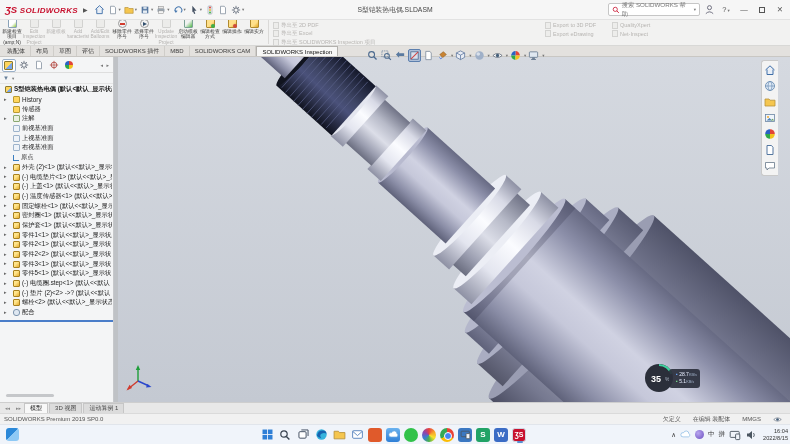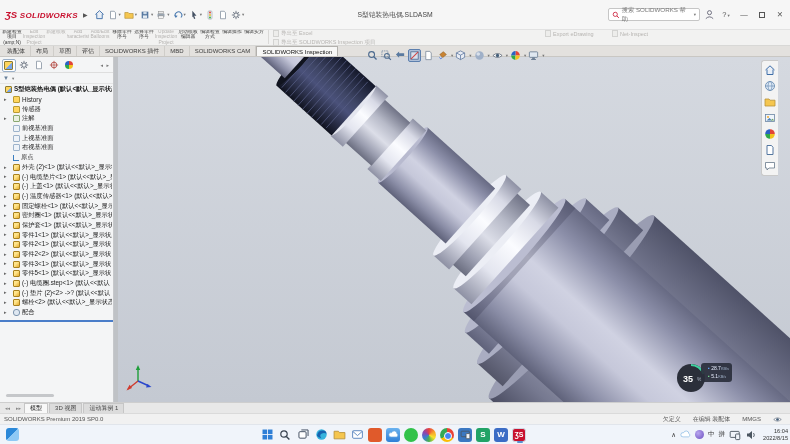--- a/index.html
+++ b/index.html
@@ -2,21 +2,21 @@
 <html><head>
 <meta charset="utf-8">
 <style>
 *{margin:0;padding:0;box-sizing:border-box}
 html,body{width:790px;height:444px;overflow:hidden}
 body{position:relative;font-family:"Liberation Sans","DejaVu Sans",sans-serif;background:#cdd2da;font-size:7px;color:#333}
 .bar{position:absolute;left:0;right:0}
 svg.ic{display:block}
 .caret{font-size:4.5px;color:#777;margin-left:1px}
 
-#titlebar{top:0;height:30px;background:#f6f6f6;border-bottom:1px solid #e2e2e2;display:flex;align-items:center;z-index:20}
+#titlebar{top:0;height:20px;background:#f6f6f6;border-bottom:1px solid #e2e2e2;display:flex;align-items:center;z-index:20}
 .logo{color:#c8102e;font-style:italic;font-weight:bold;font-size:9.5px;padding:0 5px;white-space:nowrap}
 .logo .lg2{font-size:8px;letter-spacing:.3px}
 .flyout{font-size:6px;color:#555;margin-right:6px}
 .qat{display:flex;align-items:center;gap:3px}
 .qi{display:flex;align-items:center}
 .tb-title{position:absolute;left:200px;right:200px;text-align:center;font-size:6.8px;color:#444;line-height:18px;pointer-events:none}
 .tb-right{margin-left:auto;display:flex;align-items:center;gap:4px;padding-right:3px}
 .searchbox{display:flex;align-items:center;gap:2px;border:1px solid #c6c6c6;background:#fff;height:13px;padding:0 3px;font-size:6.2px;color:#777;border-radius:2px;width:92px}
 .winbtn{width:14px;height:14px;text-align:center;font-size:7.5px;line-height:14px;color:#555}
 .rest{display:inline-block;width:6px;height:6px;border:1px solid #555;margin-top:4px}
@@ -64,21 +64,21 @@
 .ti-part{background:linear-gradient(135deg,#ffe48a 40%,#e6ac2e);border:1px solid #a9811f}
 .ti-mate{background:#dfe8f2;border:1px solid #7e95ad;border-radius:3px}
 .tsplit{position:absolute;left:0;right:0;top:263px;height:2px;background:#4a7dc9}
 .hscroll{position:absolute;left:6px;bottom:5px;width:48px;height:3px;background:#c5c7ca;border-radius:2px}
 
 #viewport{position:absolute;left:118px;top:57px;width:672px;height:345px}
 .hud{position:absolute;left:366px;top:48px;height:14px;display:flex;align-items:center;gap:1px;z-index:12}
 .hicon{width:13px;height:13px;display:flex;align-items:center;justify-content:center;border-radius:2px}
 .hicon.active{background:#aebfd8;border:1px solid #5c7fae}
 .taskpanestrip{position:absolute;left:761px;top:60px;width:17px;padding:3px 0;background:#f3f3f3;border:1px solid #c9c9c9;border-right:none;border-radius:3px 0 0 3px;display:flex;flex-direction:column;gap:4px;align-items:center;z-index:12}
-.netball{position:absolute;left:676px;top:363px;display:flex;align-items:flex-start;z-index:12}
+.netball{position:absolute;left:644px;top:363px;display:flex;align-items:center;z-index:12}
 .netinfo{background:rgba(42,47,60,.92);border-radius:3px;margin-left:-5px;padding:2px 3px 2px 7px;font-size:5px;color:#e8eeff;line-height:6.5px;white-space:nowrap}
 .dotup{color:#6aa8ff}.dotdn{color:#77dd8e}
 .unit{font-size:3.8px;color:#9fb0c8}
 
 #modeltabs{top:402px;height:11px;background:#e8e8e8;border-top:1px solid #cecece;display:flex;align-items:flex-end;padding-left:2px;z-index:10}
 .mnav{font-size:5px;color:#888;padding:0 3px;line-height:10px}
 .mtab{font-size:6px;line-height:9px;padding:0 5px;border:1px solid #c6c6c6;border-bottom:none;background:#dcdcdc;color:#444;margin-right:1px;white-space:nowrap}
 .mtab.active{background:#f8f8f8;color:#111}
 
 #statusbar{top:413px;height:11px;background:#f1f1f1;border-top:1px solid #dadada;font-size:6px;color:#555;display:flex;align-items:center;padding:0 4px;z-index:10}

